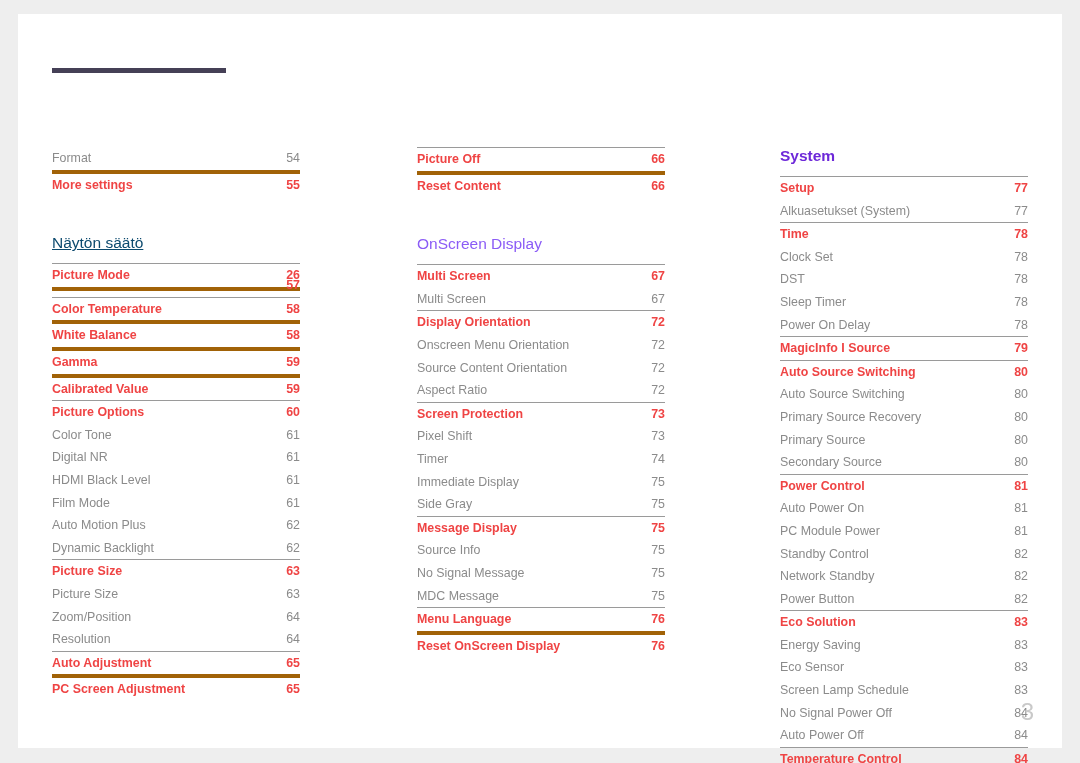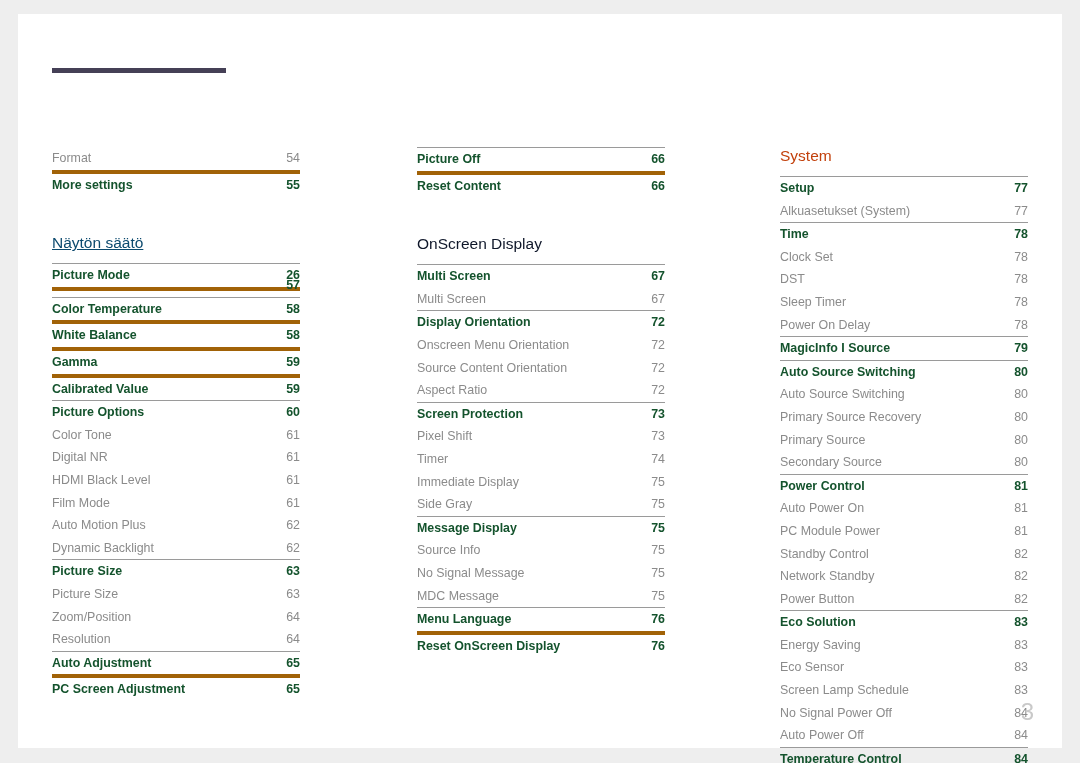--- a/index.html
+++ b/index.html
@@ -88,21 +88,21 @@
     font-size: 12.4px;
     padding-right: 8px;
   }
   .row .pg {
     font-size: 12.4px;
     white-space: nowrap;
     flex: none;
   }
   .row.main .lbl,
   .row.main .pg {
-    color: #14532d;
+    color: #ef4444;
     font-weight: bold;
   }
   .row.sub .lbl,
   .row.sub .pg {
     color: #8b8b8b;
     font-weight: normal;
   }
   .row.main.wrap {
     display: block;
     position: relative;
@@ -253,21 +253,21 @@
             <span class="pg">66</span>
           </div>
         </div>
         <div class="grp light-rule">
           <div class="row main">
             <span class="lbl">Reset Content</span>
             <span class="pg">66</span>
           </div>
         </div>
         <div class="spacer-lg"></div>
-        <div class="sec-head" style="color: #0f172a;">OnScreen Display</div>
+        <div class="sec-head" style="color: #8b5cf6;">OnScreen Display</div>
         <div class="spacer-head"></div>
         <div class="grp">
           <div class="row main">
             <span class="lbl">Multi Screen</span>
             <span class="pg">67</span>
           </div>
           <div class="row sub">
             <span class="lbl">Multi Screen</span>
             <span class="pg">67</span>
           </div>
@@ -337,21 +337,21 @@
           </div>
         </div>
         <div class="grp light-rule">
           <div class="row main">
             <span class="lbl">Reset OnScreen Display</span>
             <span class="pg">76</span>
           </div>
         </div>
       </div>
       <div class="col col-2">
-        <div class="sec-head" style="color: #c2410c;">System</div>
+        <div class="sec-head" style="color: #6d28d9; font-weight: bold;">System</div>
         <div class="spacer-head"></div>
         <div class="grp">
           <div class="row main">
             <span class="lbl">Setup</span>
             <span class="pg">77</span>
           </div>
           <div class="row sub">
             <span class="lbl">Alkuasetukset (System)</span>
             <span class="pg">77</span>
           </div>

